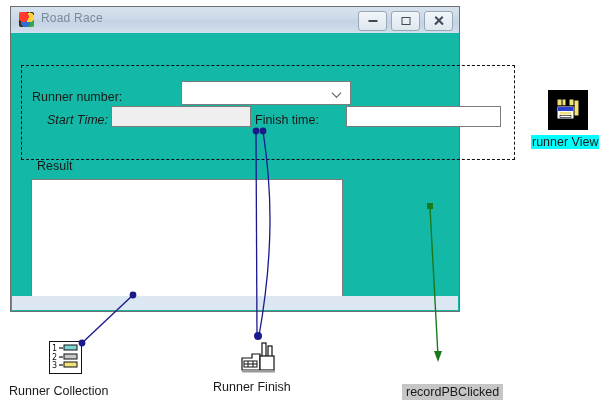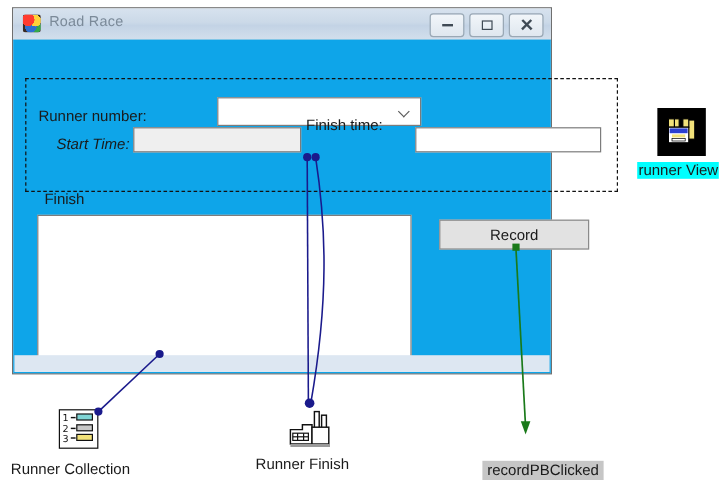--- a/index.html
+++ b/index.html
@@ -49,21 +49,21 @@
   .winbtn i{position:absolute;left:50%;top:50%;transform:translate(-50%,-50%);display:block;}
   .ic-min{width:9px;height:2px;background:#3f4a55;}
   .ic-max{width:9px;height:8px;border:1.5px solid #3f4a55;box-sizing:border-box;}
   .ic-close{width:11px;height:11px;}
   .ic-close:before,.ic-close:after{
     content:"";position:absolute;left:0;top:4px;width:11px;height:2.4px;background:#3f4a55;
   }
   .ic-close:before{transform:rotate(45deg);}
   .ic-close:after{transform:rotate(-45deg);}
 
-  .client{position:absolute;left:0;top:26px;right:0;bottom:0;background:#0ea5e9;}
+  .client{position:absolute;left:0;top:26px;right:0;bottom:0;background:#14b8a6;}
   .statusbar{position:absolute;left:1px;right:1px;bottom:1px;height:14px;background:#dde7f2;}
 
   
   .dashed-group{
     position:absolute;left:10px;top:32px;width:494px;height:95px;
     border:1.5px dashed #111;
     box-sizing:border-box;
   }
 
   .lbl{position:absolute;font-size:12.5px;color:#1a1a1a;}
@@ -155,27 +155,26 @@
       <div class="dashed-group"></div>
 
       <div class="lbl" style="left:21px;top:57px;">Runner number:</div>
       <div class="combo" style="left:170px;top:48px;width:170px;height:24px;">
         <span class="chev"></span>
       </div>
 
       <div class="lbl" style="left:36px;top:80px;font-style:italic;">Start Time:</div>
       <div class="field disabled" style="left:100px;top:73px;width:140px;height:21px;"></div>
 
-      <div class="lbl" style="left:244px;top:64px;">Finish time:</div>
+      <div class="lbl" style="left:244px;top:80px;">Finish time:</div>
       <div class="field" style="left:335px;top:73px;width:155px;height:21px;"></div>
 
-      <div class="lbl" style="left:26px;top:126px;">Finish</div>
+      <div class="lbl" style="left:26px;top:126px;">Result</div>
       <div class="resultbox" style="left:20px;top:146px;width:312px;height:124px;"></div>
 
-      <div class="btn" style="left:355px;top:150px;width:125px;height:25px;">Record</div>
 
       <div class="statusbar"></div>
     </div>
   </div>
 
   <div class="rv-tile">
     <svg class="rv-floppy" viewBox="0 0 26 25">
       <rect x="15" y="3" width="9" height="16" fill="#f2e27a" stroke="#000" stroke-width="1"></rect>
       <rect x="2" y="2" width="9" height="7" fill="#f2e27a" stroke="#000" stroke-width="1"></rect>
       <rect x="2" y="2" width="20" height="7" fill="none"></rect>

